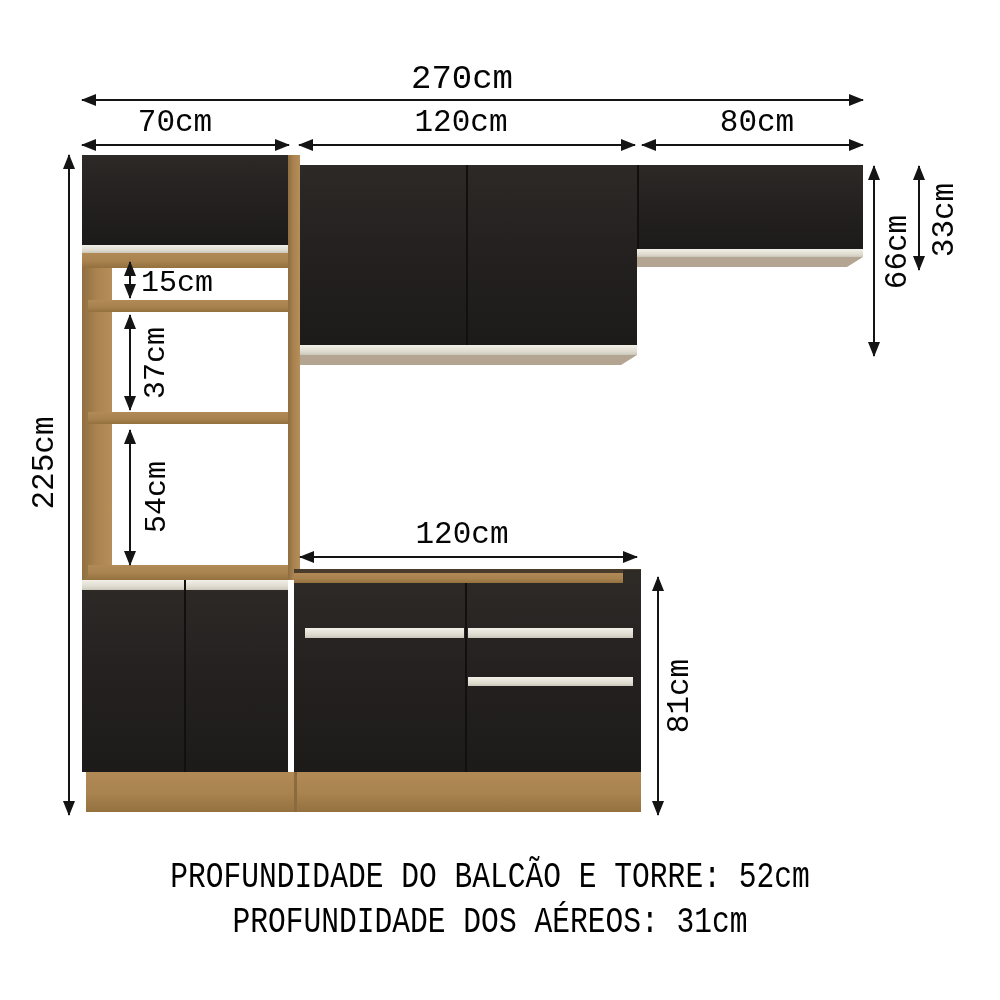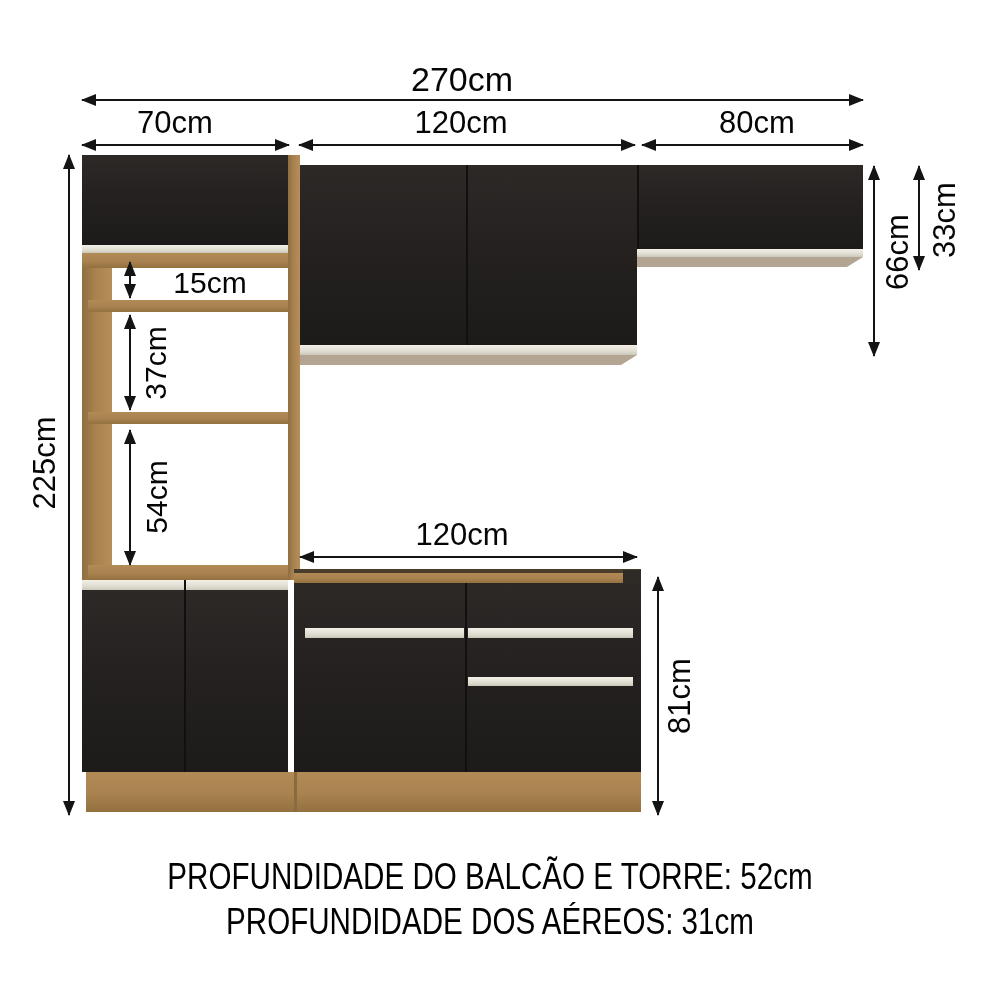--- a/index.html
+++ b/index.html
@@ -1,18 +1,18 @@
 <!DOCTYPE html>
 <html style="--background: #ffffff; --door-black: #242120; --wood: #a8824f; --handle-silver: #ddd9cd; --taupe-edge: #b3a592; --arrow-black: #141414;"><head>
 <meta charset="utf-8">
 <style>
   html,body{margin:0;padding:0;background:#fff;}
   .stage{
     position:relative;width:975px;height:1000px;background:var(--background,#fff);
-    font-family:Liberation Sans, sans-serif;color:#000;overflow:hidden;
+    font-family:Liberation Mono, monospace;color:#000;overflow:hidden;
   }
   .abs{position:absolute;}
   
   .dim{
     position:absolute;font-size:31px;line-height:1;white-space:nowrap;
     transform:translate(-50%,-50%);letter-spacing:0px;color:#050505;
   }
   .dim.rot{transform:translate(-50%,-50%) rotate(-90deg);}
   
   .arrow-h{position:absolute;height:2px;background:var(--arrow-black,#141414);}
@@ -92,21 +92,21 @@
   <div class="arrow-h" style="left:300px;top:556px;width:337px;"></div>
   <div class="arrow-v" style="left:873px;top:166px;height:190px;"></div>
   <div class="arrow-v" style="left:918px;top:166px;height:104px;"></div>
   <div class="arrow-v" style="left:657px;top:577px;height:238px;"></div>
 
   <div class="dim" style="left:462px;top:79px;font-size:34px;">270cm</div>
   <div class="dim" style="left:175px;top:122px;">70cm</div>
   <div class="dim" style="left:461px;top:122px;">120cm</div>
   <div class="dim" style="left:757px;top:122px;">80cm</div>
   <div class="dim rot" style="left:44px;top:463px;">225cm</div>
-  <div class="dim" style="left:177px;top:283px;font-size:30px;margin-left:33px;">15cm</div>
+  <div class="dim" style="left:177px;top:283px;font-size:30px;">15cm</div>
   <div class="dim rot" style="left:156px;top:363px;font-size:30px;">37cm</div>
   <div class="dim rot" style="left:157px;top:497px;font-size:30px;">54cm</div>
   <div class="dim" style="left:462px;top:534px;">120cm</div>
   <div class="dim rot" style="left:897px;top:252px;">66cm</div>
   <div class="dim rot" style="left:944px;top:220px;">33cm</div>
   <div class="dim rot" style="left:679px;top:696px;">81cm</div>
 
   <div class="footer-line" style="top:877px;">PROFUNDIDADE DO BALCÃO E TORRE: 52cm</div>
   <div class="footer-line" style="top:922px;">PROFUNDIDADE DOS AÉREOS: 31cm</div>
 

